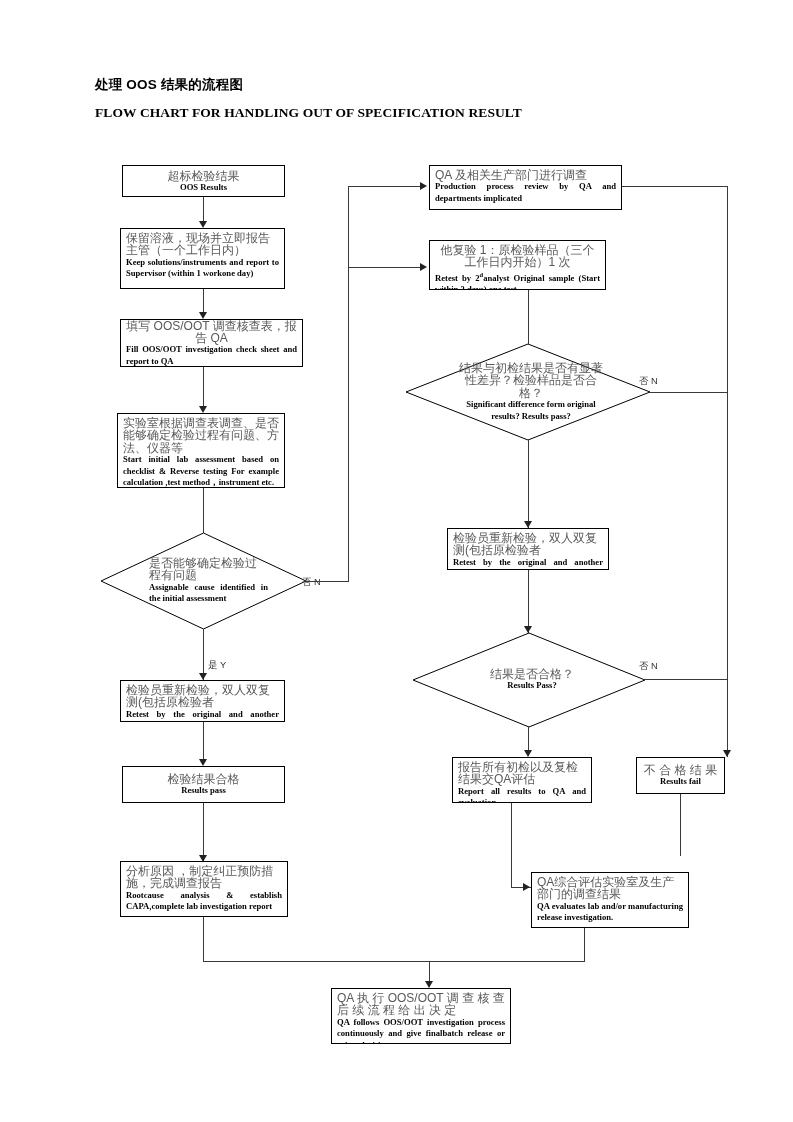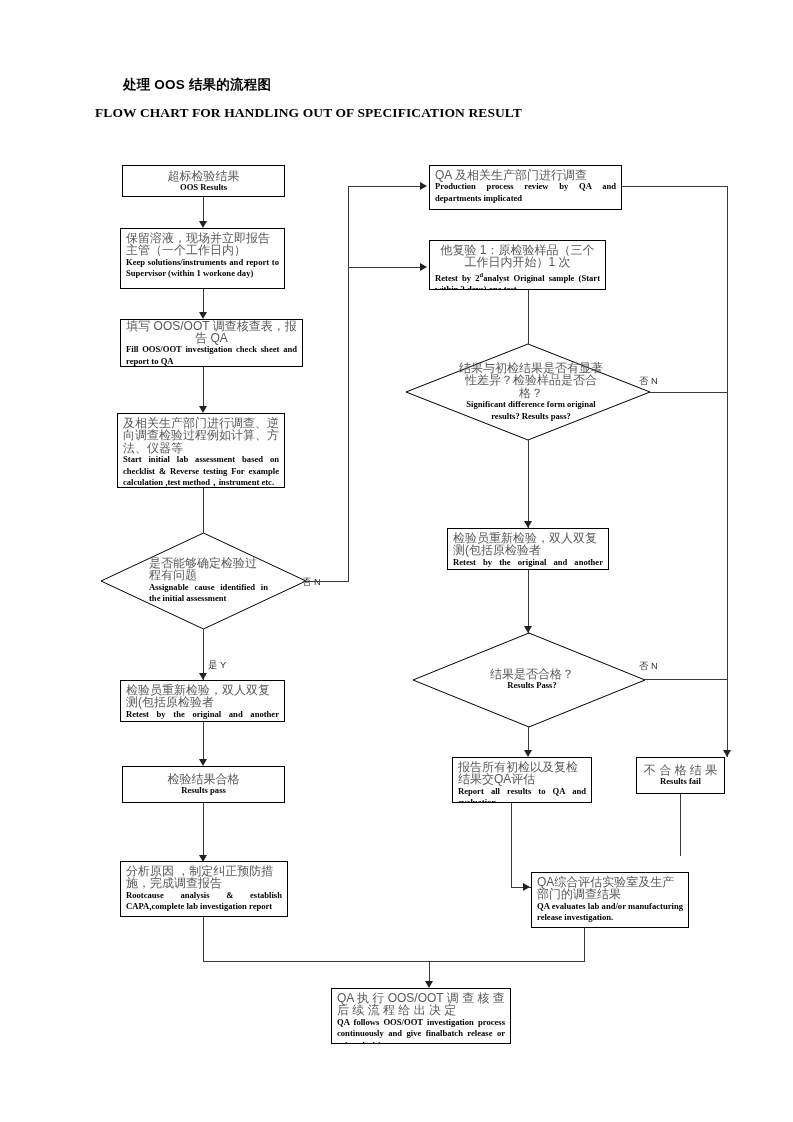--- a/index.html
+++ b/index.html
@@ -7,21 +7,20 @@
     width:793px;height:1122px;position:relative;overflow:hidden;
     font-family:"Liberation Serif", serif;color:#000;
   }
   #page{position:absolute;left:0;top:0;width:793px;height:1122px;}
 
   .ttl-cn{
     position:absolute;left:95px;top:76px;
     font-family:"Liberation Sans", sans-serif;
     font-weight:bold;font-size:13.5px;letter-spacing:.2px;
     white-space:nowrap;
-    margin-left:28px;
   }
   .ttl-en{
     position:absolute;left:95px;top:105px;
     font-family:"Liberation Serif", serif;
     font-weight:bold;font-size:13.5px;letter-spacing:.1px;
     white-space:nowrap;
   }
 
   
   .box{
@@ -101,21 +100,21 @@
     <div class="mid">
       <span class="cn center">填写 OOS/OOT 调查核查表，报告 QA</span>
       <span class="en just">Fill OOS/OOT investigation check sheet and report to QA</span>
     </div>
   </div>
 
   <div class="vl" style="left:203px;top:367px;height:44px;"></div>
   <div class="ar-d" style="left:199px;top:406px;"></div>
 
   <div class="box" style="left:117px;top:413px;width:168px;height:75px;">
-    <span class="cn">及相关生产部门进行调查、逆向调查检验过程例如计算、方法、仪器等</span>
+    <span class="cn">实验室根据调查表调查、是否能够确定检验过程有问题、方法、仪器等</span>
     <span class="en just">Start initial lab assessment based on checklist &amp; Reverse testing For example calculation ,test method，instrument etc.</span>
   </div>
 
   <div class="vl" style="left:203px;top:488px;height:45px;"></div>
 
   <div class="dia" style="left:101px;top:533px;width:205px;height:96px;">
     <svg width="205" height="96" viewBox="0 0 205 96">
       <polygon points="102.5,0 205,48 102.5,96 0,48" fill="#ffffff" stroke="#000000" stroke-width="1"></polygon>
     </svg>
     <div class="txt" style="padding:0 38px 0 48px;">

